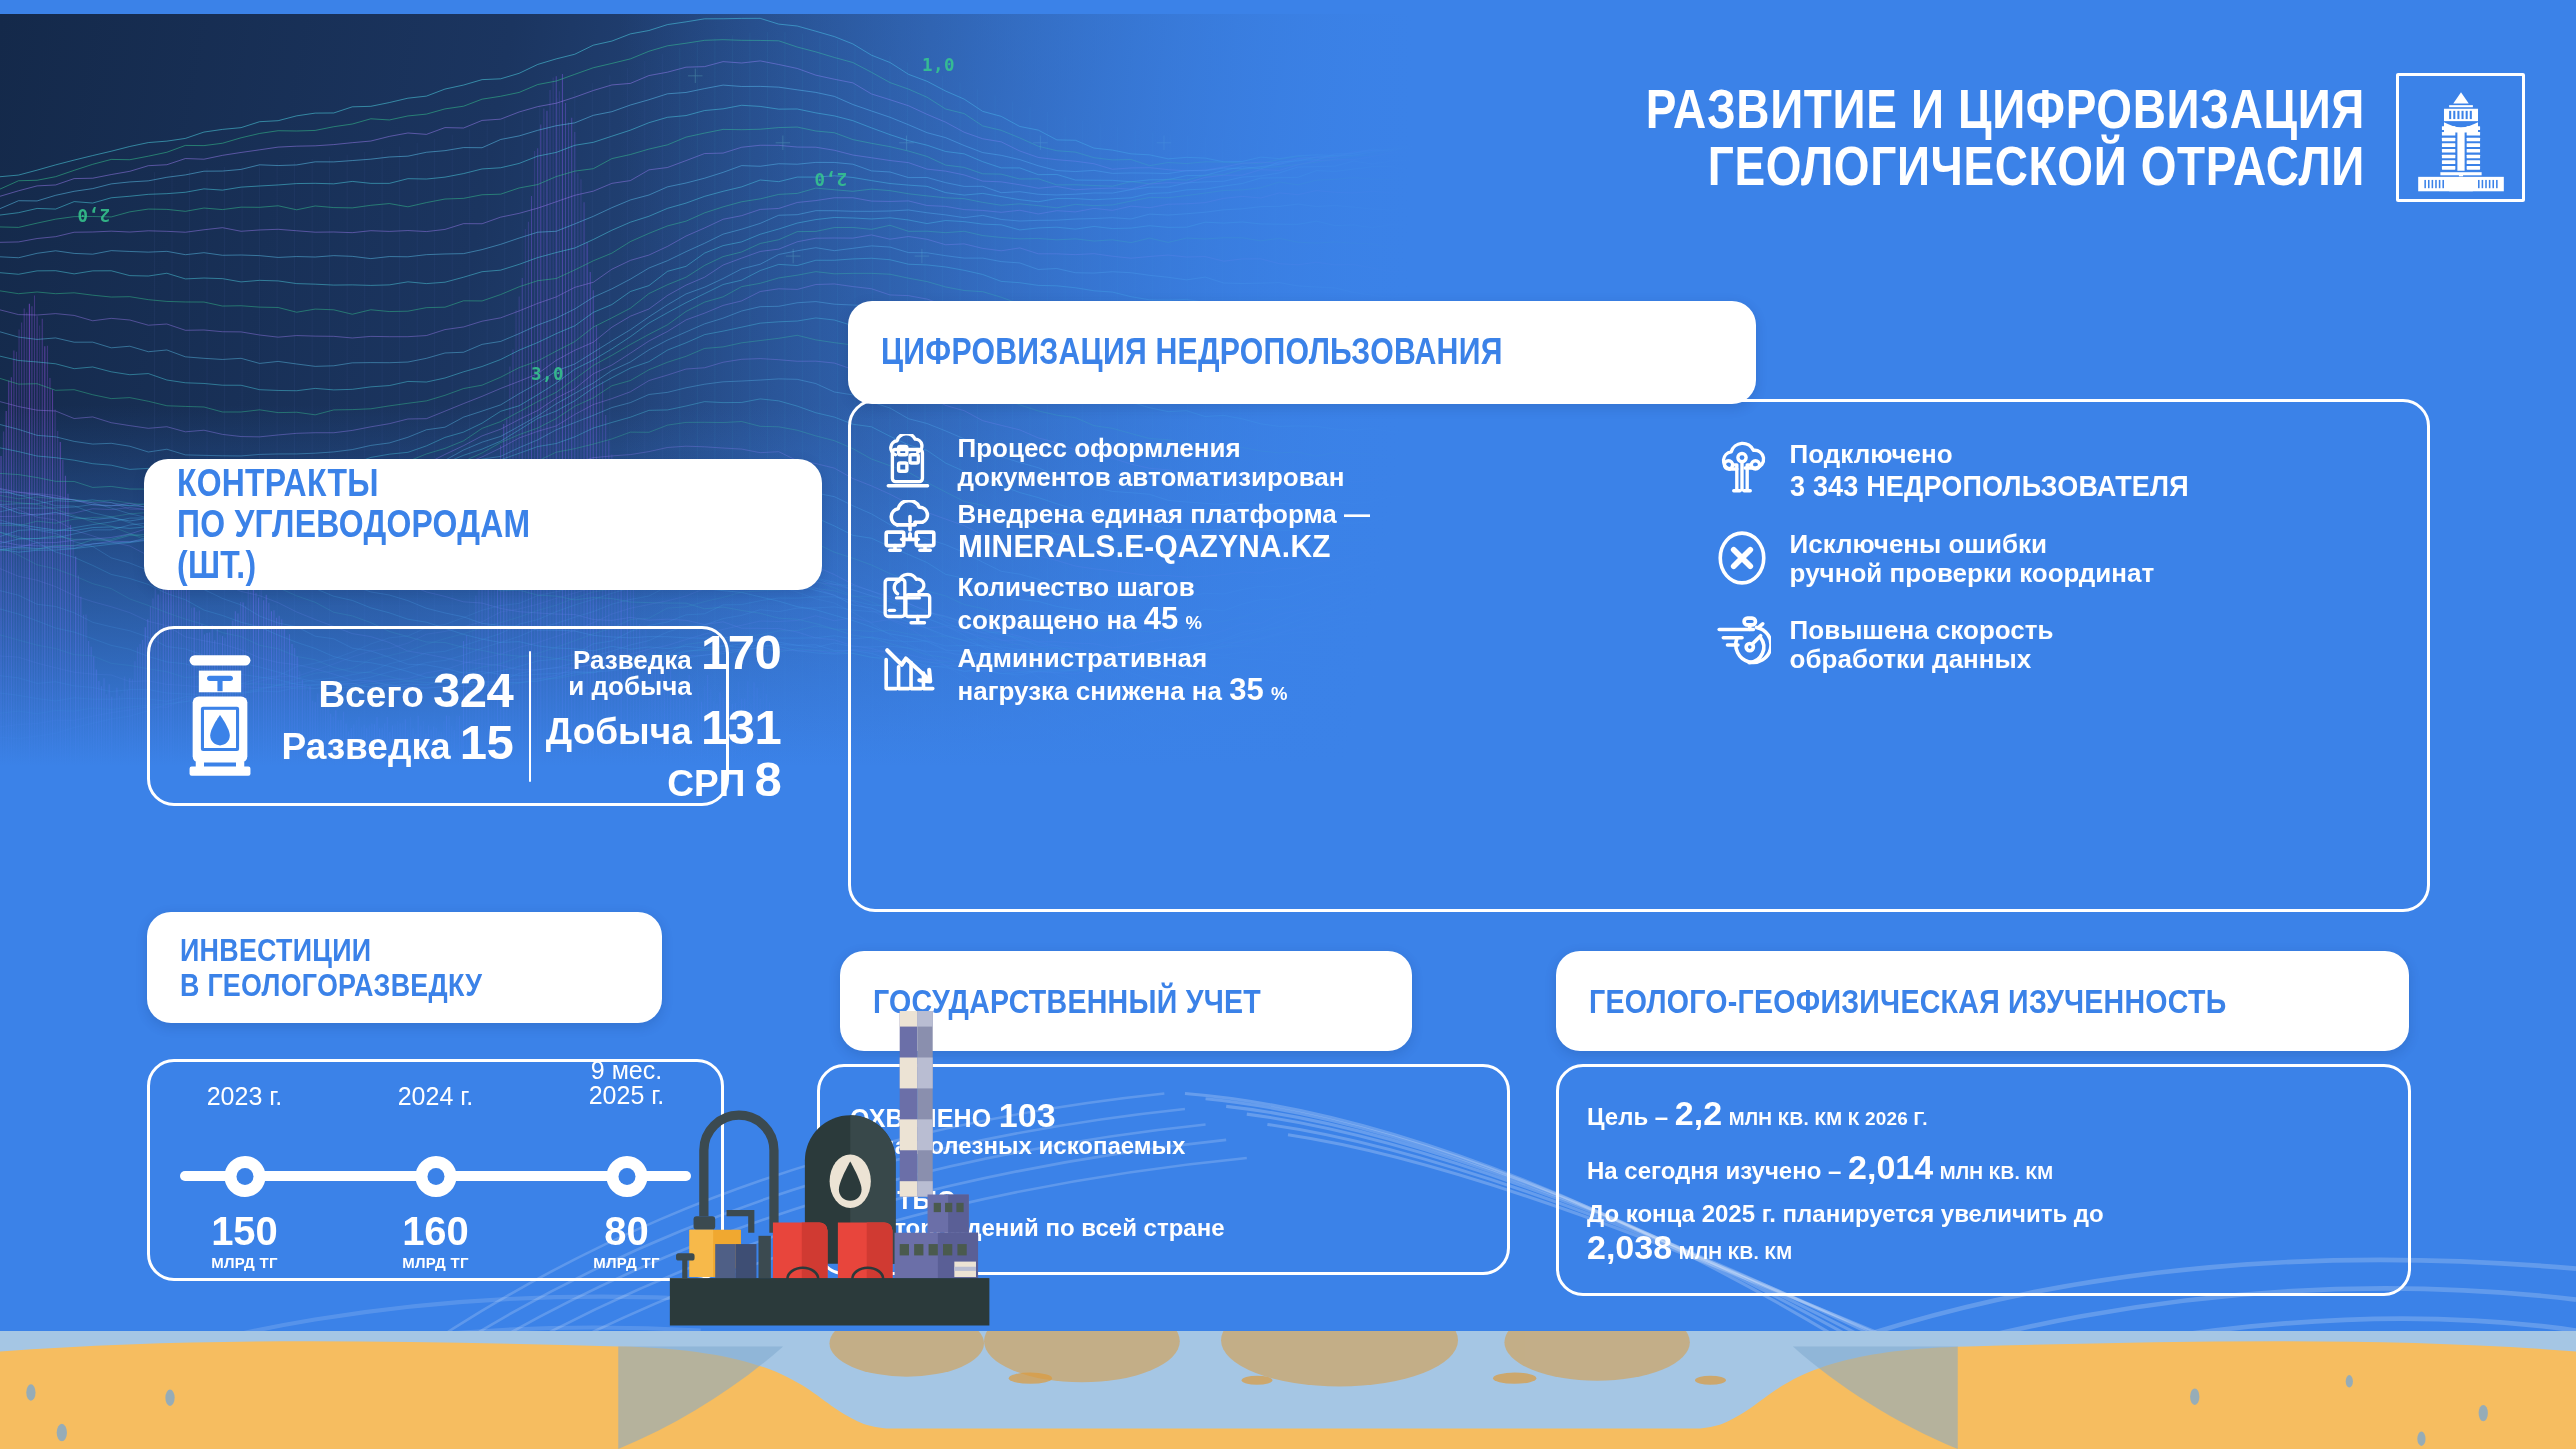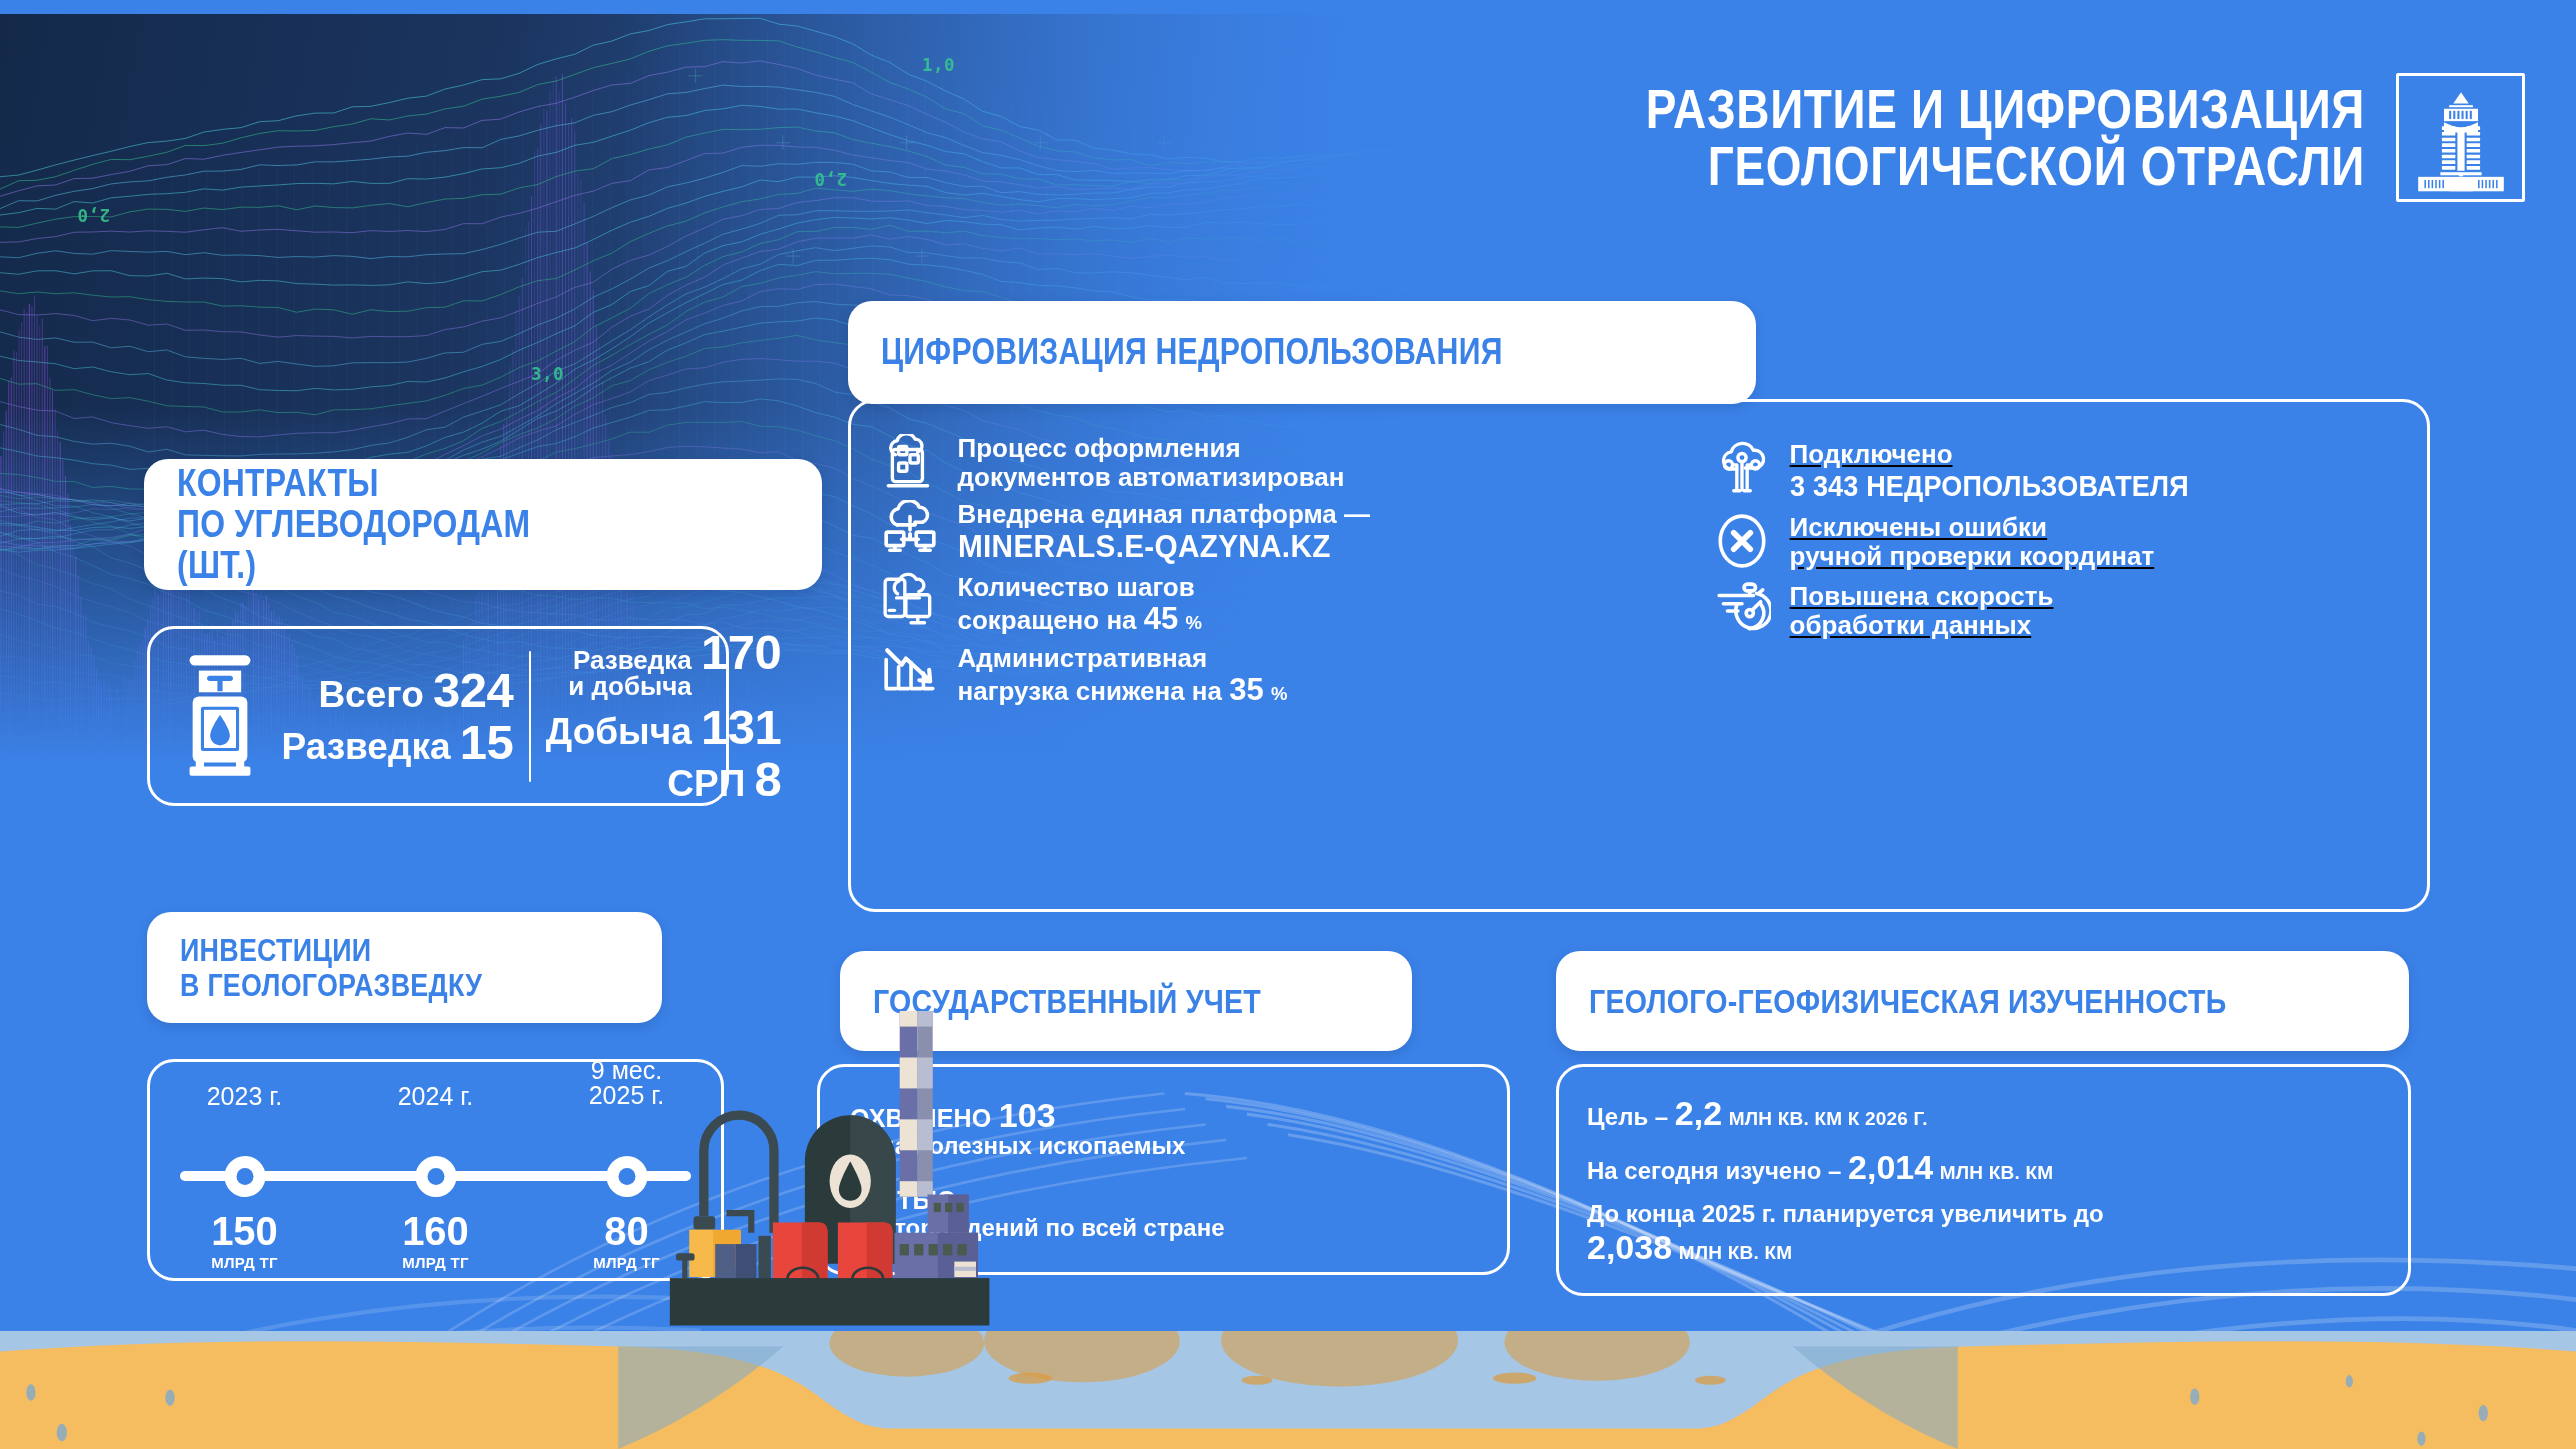--- a/index.html
+++ b/index.html
@@ -130,21 +130,21 @@
   .tl-val { position:absolute; top:149px; color:#fff; font-size:40px; font-weight:900; line-height:1; }
   .tl-unit { position:absolute; top:192px; color:#fff; font-size:15px; font-weight:700; letter-spacing:0.3px; }
 
   
   #digi-pill { position:absolute; left:848px; top:301px; width:908px; height:103px; }
   #digi-pill .pill-title { font-size:36px; }
 
   #digi-card { left:848px; top:399px; width:1582px; height:513px; padding:30px 28px 20.6px 28px; display:flex; }
   .digi-col { flex:1 1 50%; display:flex; flex-direction:column; }
   .digi-col.l { flex:0 0 54%; gap:5.2px; }
-  .digi-col.r { flex:0 0 46%; gap:8px; padding-left:11.3px; padding-top:6.2px;text-decoration:underline; }
+  .digi-col.r { flex:0 0 46%; gap:25px; padding-left:11.3px; padding-top:6.2px; }
 
   .digi-item { display:flex; align-items:flex-start; gap:17.5px; }
   .digi-ico { flex:0 0 61px; width:61px; height:61px; display:flex; align-items:center; justify-content:center; }
   .digi-txt { color:#fff; font-size:26px; font-weight:700; line-height:1.12; padding-top:2.1px; }
   .digi-txt .big { font-size:31px; font-weight:900; }
   .digi-txt .url { font-size:32px; font-weight:900; letter-spacing:0.3px; transform:scaleX(.93); display:inline-block; transform-origin:left; }
   .digi-txt .caps { font-size:30px; font-weight:900; letter-spacing:0.2px; transform:scaleX(.9); display:inline-block; transform-origin:left;}
   .digi-txt .pct { font-size:18.5px; font-weight:700; }
 
   

